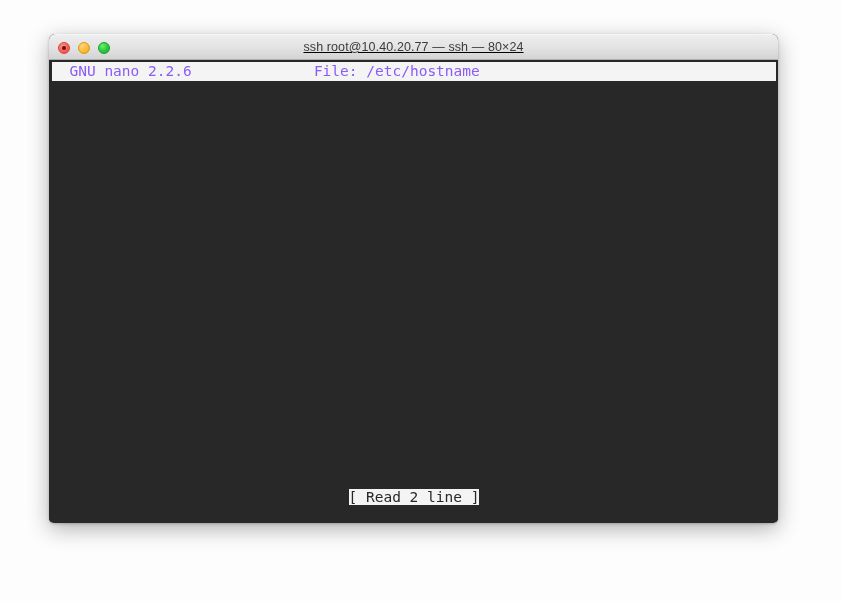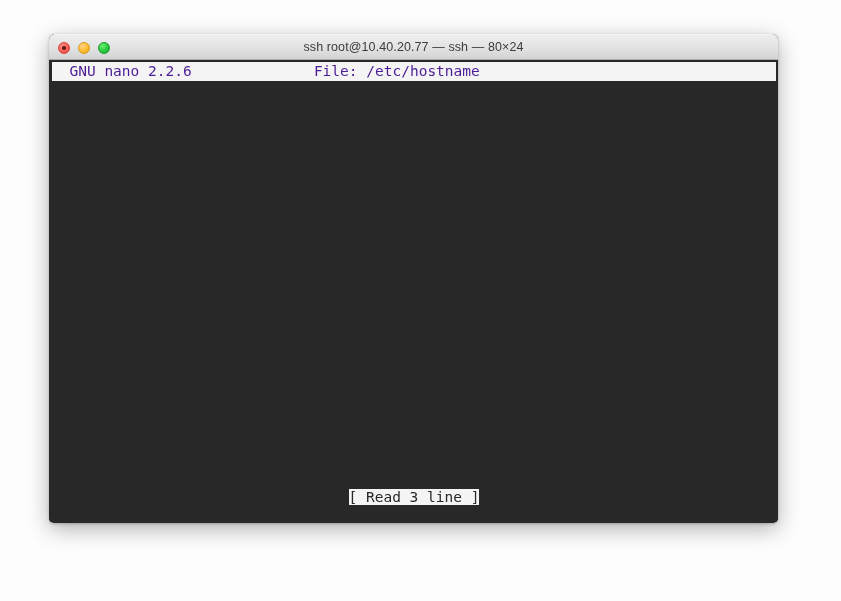--- a/index.html
+++ b/index.html
@@ -31,20 +31,21 @@
   
   #title-bar {
     position: relative;
     height: 26px;
     background: linear-gradient(to bottom, #eeeeee 0%, #e2e2e2 55%, #d3d3d3 100%);
     border-bottom: 1px solid #aeaeae;
     border-top: 1px solid #f5f5f5;
     box-sizing: border-box;
     display: flex;
     align-items: center;
+    text-decoration: underline;
   }
   #traffic-lights {
     position: absolute;
     left: 9px;
     top: 7px;
     display: flex;
     gap: 8px;
   }
   .traffic-light {
     width: 12px;
@@ -100,21 +101,21 @@
     position: absolute;
     left: 3px;
     top: 2px;
     right: 2px;
     bottom: 2px;
   }
 
   
   #nano-header {
     background: #f4f4f4;
-    color: #4c1d95;
+    color: #8b5cf6;
     height: 19.4px;
     line-height: 19.4px;
     white-space: pre;
     font-weight: normal;
     letter-spacing: 0px;
     overflow: hidden;
   }
 
   .blank-row { height: 19.4px; }
 
@@ -170,21 +171,21 @@
   </div>
 
   <div id="terminal-body">
     <div class="term-inner">
 
       <div id="nano-header"><span>  GNU nano 2.2.6              File: /etc/hostname                                 </span></div>
 
       <div class="blank-row"></div>
 
 
-      <div id="status-row"><span id="status-message">[ Read 3 line ]</span></div>
+      <div id="status-row"><span id="status-message">[ Read 2 line ]</span></div>
 
       <div id="shortcut-bar">
         
         
       </div>
 
     </div>
   </div>
 
 </div>

